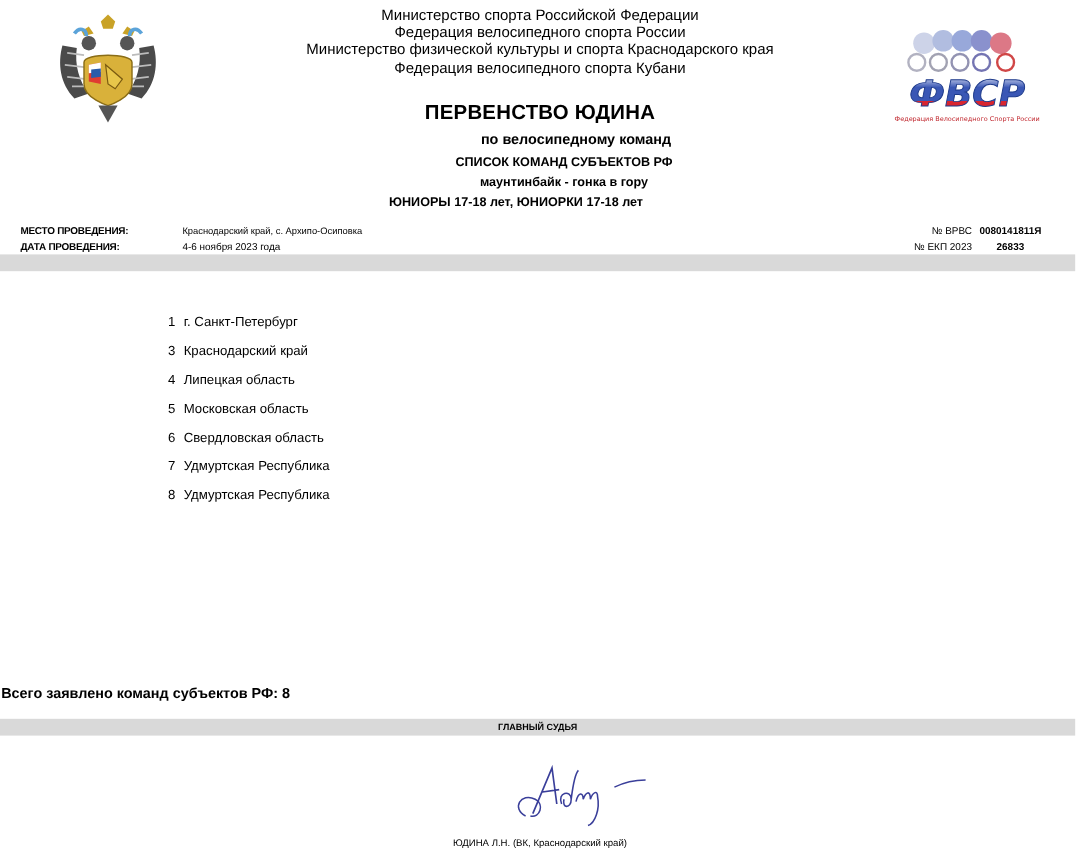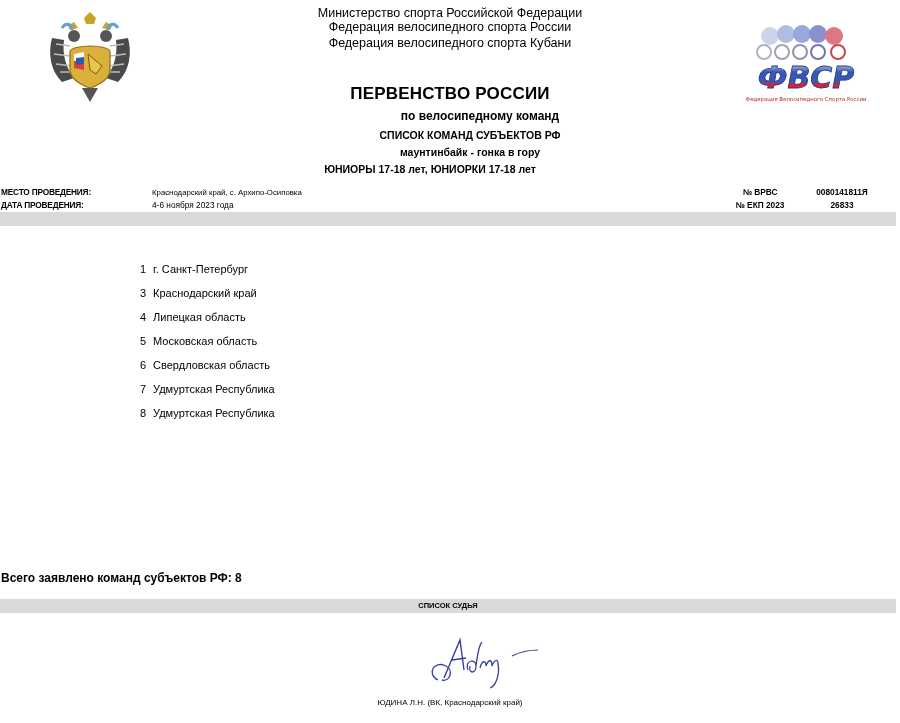--- a/index.html
+++ b/index.html
@@ -53,29 +53,29 @@
       left: 290px; top: 146px; width: 360px; text-align: center;
       font-size: 10.5px; font-weight: bold;
     }
     .title-age {
       left: 260px; top: 163px; width: 340px; text-align: center;
       font-size: 10.5px; font-weight: bold;
     }
 
     
     .info-label {
-      left: 1px; font-size: 8.3px; font-weight: bold; letter-spacing: -0.2px;
+      left: 1px; font-size: 8.3px; font-weight: bold; letter-spacing: -0.2px; padding-left: 16px;
     }
     .info-value {
       left: 152px; font-size: 7.8px;
     }
     .info-value.date { font-size: 8.3px; }
     .info-right-label {
-      width: 100px; left: 710px; text-align: center;
-      font-size: 8.3px; font-weight: bold;
+      width: 100px; left: 710px; text-align: right;
+      font-size: 8.3px; font-weight: normal;
     }
     .info-right-value {
       width: 100px; left: 792px; text-align: center;
       font-size: 8.3px; font-weight: bold;
     }
 
     .gray-bar {
       left: 0; width: 896px; background: #d9d9d9;
     }
 
@@ -139,20 +139,21 @@
     <path d="M32 50 L40 49 L40 56 L32 57 Z" fill="#2a5caa"></path>
     <path d="M44 46 L58 58 L52 66 L46 62 Z" fill="#e8c64a" stroke="#7a5a10" stroke-width="1"></path>
 
     <path d="M38 80 L46 94 L54 80 Z" fill="#555"></path>
   </svg>
 </div>
 
 <div class="abs org-lines">
   <div>Министерство спорта Российской Федерации</div>
   <div>Федерация велосипедного спорта России</div>
+  <div>Министерство физической культуры и спорта Краснодарского края</div>
   <div class="gap">Федерация велосипедного спорта Кубани</div>
 </div>
 
 <div class="abs fvsr">
   <svg width="132" height="84" viewBox="0 0 132 84">
 
     <g opacity="0.9">
       <circle cx="30" cy="14" r="9" fill="#c8cfe6"></circle>
       <circle cx="46" cy="12" r="9" fill="#a9b6dd"></circle>
       <circle cx="62" cy="12" r="9" fill="#8d9fd6"></circle>
@@ -172,21 +173,21 @@
         <stop offset="0.66" stop-color="#3a57b5"></stop>
         <stop offset="0.67" stop-color="#d8252f"></stop>
         <stop offset="1" stop-color="#d8252f"></stop>
       </linearGradient>
     </defs>
     <text x="66" y="66" text-anchor="middle" font-family="DejaVu Sans, sans-serif" font-weight="bold" font-style="italic" font-size="30" fill="url(#tri)" stroke="#1d3a8a" stroke-width="0.8">ФВСР</text>
     <text x="66" y="79" text-anchor="middle" font-family="DejaVu Sans, sans-serif" font-size="5.4" fill="#c0262d">Федерация Велосипедного Спорта России</text>
   </svg>
 </div>
 
-<div class="abs title-main">ПЕРВЕНСТВО РОССИИ</div>
+<div class="abs title-main">ПЕРВЕНСТВО ЮДИНА</div>
 <div class="abs title-sub">по велосипедному команд</div>
 <div class="abs title-list">СПИСОК КОМАНД СУБЪЕКТОВ РФ</div>
 <div class="abs title-discipline">маунтинбайк - гонка в гору</div>
 <div class="abs title-age">ЮНИОРЫ 17-18 лет, ЮНИОРКИ 17-18 лет</div>
 
 <div class="abs info-label" style="top:187px;">МЕСТО ПРОВЕДЕНИЯ:</div>
 <div class="abs info-value" style="top:188px;">Краснодарский край, с. Архипо-Осиповка</div>
 <div class="abs info-label" style="top:200px;">ДАТА ПРОВЕДЕНИЯ:</div>
 <div class="abs info-value date" style="top:200px;">4-6  ноября 2023 года</div>
 
@@ -202,21 +203,21 @@
   <li><span class="num">3</span> <span>Краснодарский край</span></li>
   <li><span class="num">4</span> <span>Липецкая область</span></li>
   <li><span class="num">5</span> <span>Московская область</span></li>
   <li><span class="num">6</span> <span>Свердловская область</span></li>
   <li><span class="num">7</span> <span>Удмуртская Республика</span></li>
   <li><span class="num">8</span> <span>Удмуртская Республика</span></li>
 </ul>
 
 <div class="abs total">Всего заявлено команд субъектов РФ: 8</div>
 
-<div class="abs gray-bar judge-header">СПИСОК СУДЬЯ</div>
+<div class="abs gray-bar judge-header">ГЛАВНЫЙ СУДЬЯ</div>
 
 <div class="abs signature">
   <svg width="160" height="62" viewBox="0 0 160 62">
     <path d="M18 50 C6 44 14 30 26 36 C34 40 30 52 22 50" fill="none" stroke="#3a3f9a" stroke-width="1.3"></path>
     <path d="M24 48 L40 10 L44 40 M32 30 L46 28" fill="none" stroke="#3a3f9a" stroke-width="1.4"></path>
     <path d="M48 40 C44 30 56 28 56 36 C56 44 48 44 50 36 M56 36 C58 20 60 14 62 12" fill="none" stroke="#3a3f9a" stroke-width="1.3"></path>
     <path d="M60 38 C62 30 66 30 66 36 C68 30 72 28 72 36 C74 30 78 28 78 34 C80 44 76 56 70 58" fill="none" stroke="#3a3f9a" stroke-width="1.3"></path>
     <path d="M92 26 C100 22 108 20 118 20" fill="none" stroke="#3a3f9a" stroke-width="1.2"></path>
   </svg>
 </div>

